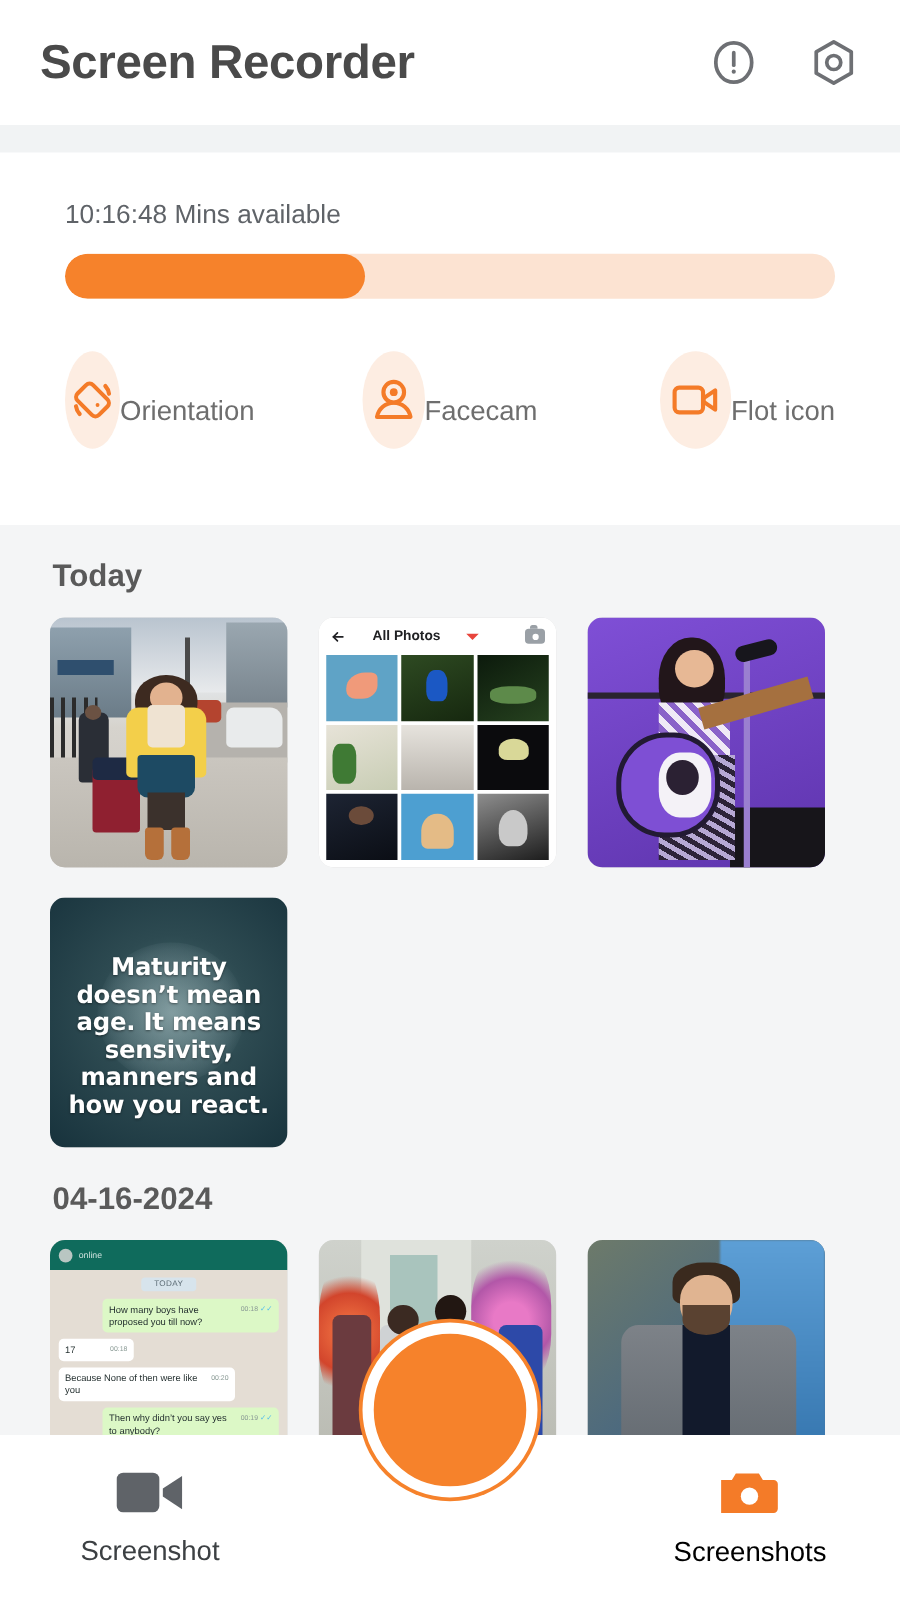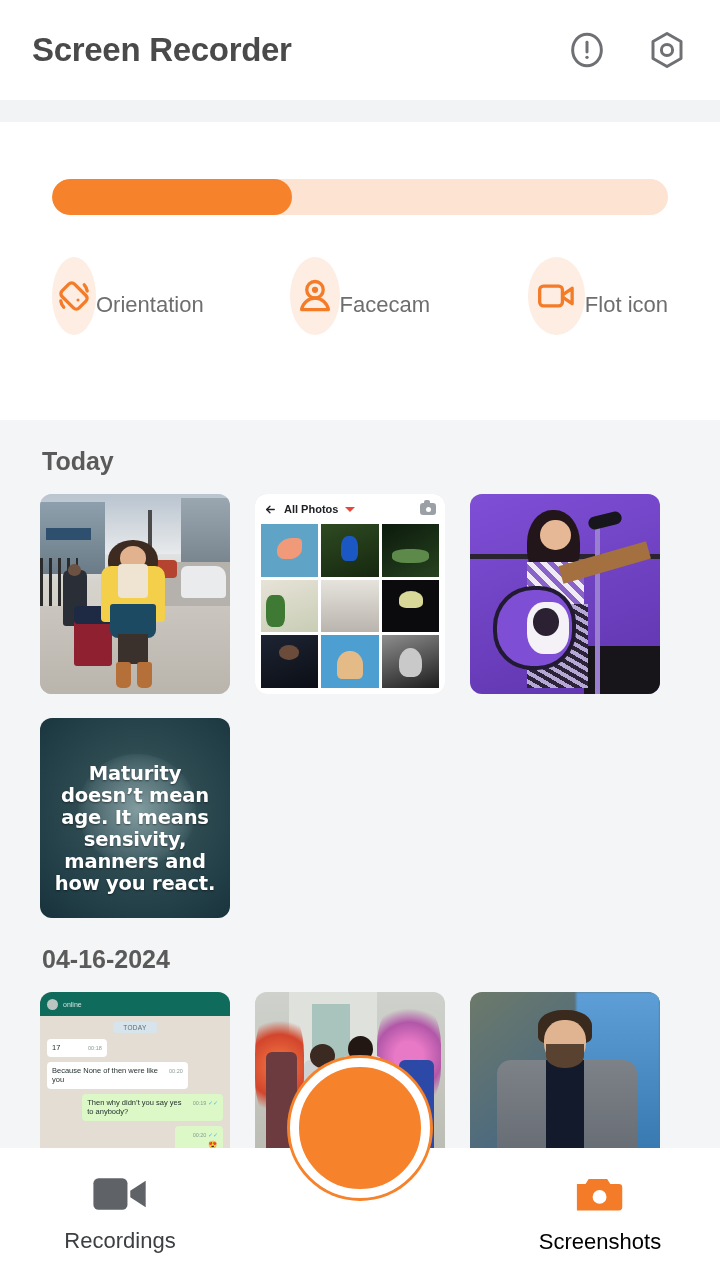--- a/index.html
+++ b/index.html
@@ -13,21 +13,21 @@
 
   
   .header {
     height:100px;
     background:#FFFFFF;
     display:flex;
     align-items:center;
     padding:0 32px;
   }
   .app-title {
-    font-size:33px;
+    font-size:38px;
     font-weight:bold;
     color:#4A4A4A;
     letter-spacing:-0.3px;
     flex:1;
   }
   .header-actions { display:flex; align-items:center; gap:38px; }
   .hicon { width:42px; height:42px; display:block; }
 
   
   .divider-band { height:22px; background:#F1F3F4; }
@@ -168,21 +168,21 @@
     background:#8f2030; border-radius:3px; }
   .st-cart-top { position:absolute; left:18%; top:56%; width:20%; height:9%;
     background:#1e2a44; border-radius:4px; }
 
   
   .gallery-ss { position:absolute; inset:0; background:#FFFFFF; }
   .gs-bar {
     height:15%;
     display:flex; align-items:center;
     padding:0 9px;
-    gap:7px;
+    gap:21px;
   }
   .gs-back { width:13px; height:13px; flex:0 0 auto; }
   .gs-title { font-size:11px; font-weight:bold; color:#202124; }
   .gs-caret { width:0;height:0;border-left:5px solid transparent;border-right:5px solid transparent;border-top:5px solid #E8453C; }
   .gs-cam { margin-left:auto; width:16px; height:12px; background:#9AA0A6;
     border-radius:3px; position:relative; }
   .gs-cam::before { content:""; position:absolute; left:4px; top:-3px; width:6px;height:3px;background:#9AA0A6;border-radius:2px 2px 0 0; }
   .gs-cam::after { content:""; position:absolute; left:5.5px; top:3.5px; width:5px;height:5px;border-radius:50%;background:#fff; }
   .gs-grid {
     height:85%;
@@ -350,20 +350,21 @@
       </svg>
     </span>
   </div>
 </div>
 
 <div class="divider-band"></div>
 
 <div class="top-card">
 
   <div class="storage-row">
+    <div class="storage-avail">10:16:48 Mins available</div>
   </div>
 
   <div class="progress-track">
     <div class="progress-fill" id="storage-fill" style="width: 39%;"></div>
   </div>
 
   <div class="quick-actions">
 
     <div class="qa-item">
       <div class="qa-circle">
@@ -499,20 +500,24 @@
 
     <div class="thumb">
       <div class="chat">
         <div class="ch-bar">
           <span class="ch-av"></span>
           <span class="ch-online">online</span>
         </div>
         <div class="ch-body">
           <div class="ch-today">TODAY</div>
 
+          <div class="bub out">
+            <span class="meta"><span>00:18</span> <span class="tick">✓✓</span></span>
+            <span>How  many boys have proposed you till now?</span>
+          </div>
 
           <div class="bub in" style="max-width:34%">
             <span class="meta"><span>00:18</span></span>
             <span>17</span>
           </div>
 
           <div class="bub in">
             <span class="meta"><span>00:20</span></span>
             <span>Because None of then were like you</span>
           </div>
@@ -559,21 +564,21 @@
   </div>
 </div>
 
 <div class="bottom-nav">
 
   <div class="nav-item">
     <svg width="56" height="40" viewBox="0 0 24 16">
       <rect x="0.6" y="1.2" width="14.6" height="13.6" rx="2.2" fill="#5F6368"></rect>
       <path d="M16.4 6.6 23 2.3v11.4l-6.6-4.3Z" fill="#5F6368"></path>
     </svg>
-    <div class="nav-label inactive">Recordings</div>
+    <div class="nav-label inactive">Screenshot</div>
   </div>
 
   <div class="nav-spacer"></div>
 
   <div class="nav-item">
     <svg width="52" height="42" viewBox="0 0 24 20">
       <path d="M1 5.2h4.1l1.5-2.4h8.8l1.5 2.4H21a1.6 1.6 0 0 1 1.6 1.6v9.4a1.6 1.6 0 0 1-1.6 1.6H1Z" fill="#F47B28"></path>
       <circle cx="11.8" cy="11.4" r="3.3" fill="#FFFFFF"></circle>
     </svg>
     <div class="nav-label active">Screenshots</div>

